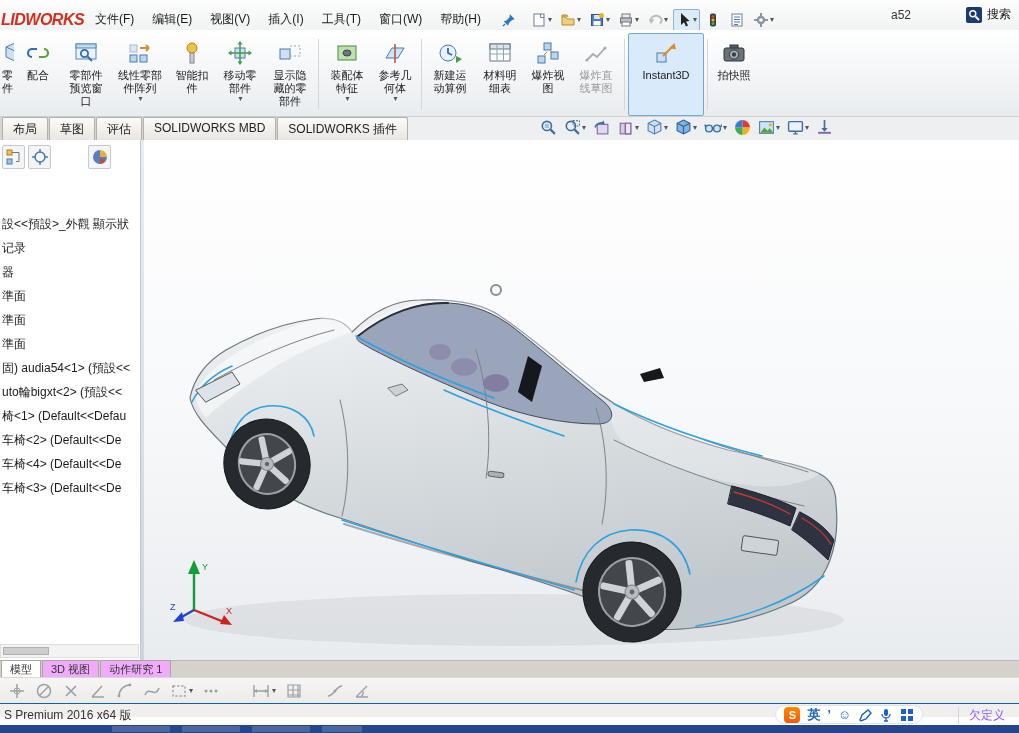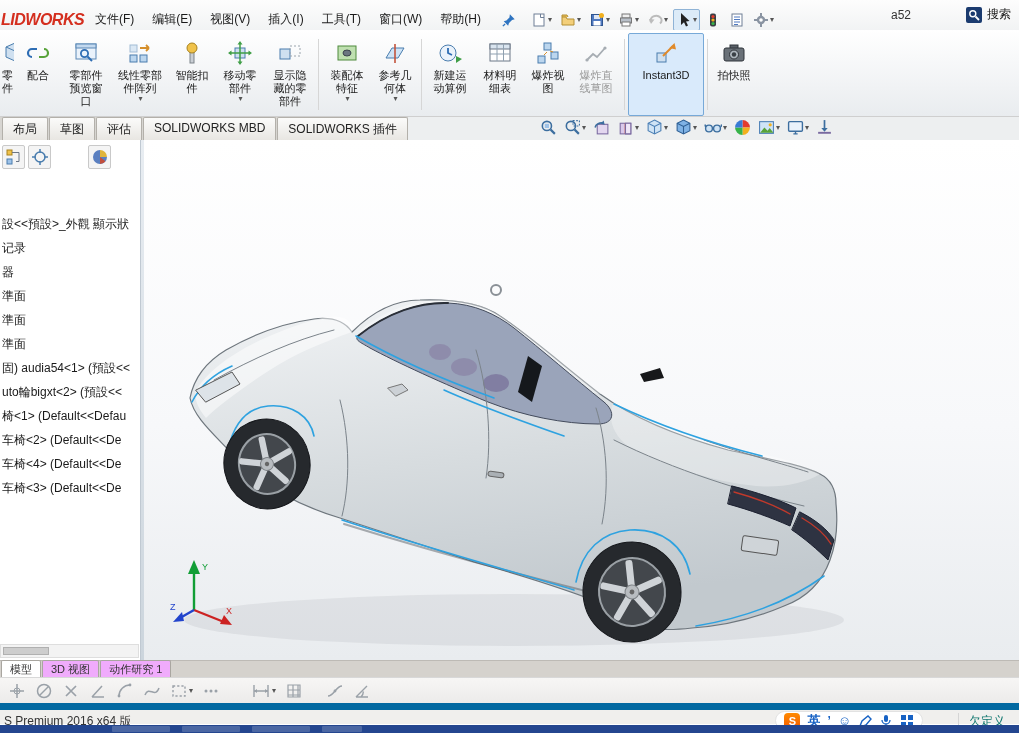--- a/index.html
+++ b/index.html
@@ -68,30 +68,30 @@
   
   .doctabs{position:absolute;left:0;top:660px;right:0;height:17px;background:#d5d2cd;
            border-top:1px solid #bdbab5;display:flex;align-items:center;padding-left:1px}
   .dtab{font-size:11px;padding:1px 8px 2px;border:1px solid #a9a6a0;border-bottom:none;
         background:#f0abfc;margin-right:1px;color:#333;border-radius:2px 2px 0 0;white-space:nowrap}
   .dtab.active{background:#fff}
   .sketchbar{position:absolute;left:0;top:677px;right:0;height:26px;
              background:linear-gradient(#f7f6f5,#ecebea);border-top:1px solid #d8d8d8;
              display:flex;align-items:center;gap:9px;padding-left:8px}
   .stool{display:flex;align-items:center}
-  .statusbar{position:absolute;left:0;top:703px;right:0;height:21px;background:#f0efed;border-top:7px solid #0369a1}
+  .statusbar{position:absolute;left:0;top:703px;right:0;height:14px;background:#f0efed;border-top:1px solid #0369a1}
   .sbleft{position:absolute;left:4px;top:3px;color:#333}
   .ime{position:absolute;right:96px;top:1px;display:flex;align-items:center;gap:7px;background:#fff;
        border:1px solid #e2e2e2;border-radius:10px;padding:1px 8px;height:19px}
   .sg{width:16px;height:16px;border-radius:4px;background:linear-gradient(#ff8a00,#f25a00);
       color:#fff;font-weight:bold;font-size:11px;display:flex;align-items:center;justify-content:center}
   .ime-lang{color:#1762c4;font-weight:bold;font-size:13px}
   .ime-mark{color:#1762c4;font-weight:bold}
   .ime-smiley{color:#1762c4;font-size:13px;line-height:1}
-  .state{position:absolute;right:14px;top:3px;color:#0f766e;border-left:1px solid #d5d5d5;padding-left:10px}
+  .state{position:absolute;right:14px;top:3px;color:#8b5cf6;border-left:1px solid #d5d5d5;padding-left:10px}
   .taskbar{position:absolute;left:0;top:725px;right:0;height:8px;background:#24468f}
   .tbtn{position:absolute;top:1px;height:6px;width:58px;background:rgba(255,255,255,.18);border-radius:1px}
 </style>
 </head>
 <body>
 
 <div id="app">
 
   <header class="menubar">
     <div class="logo">LIDWORKS</div>

